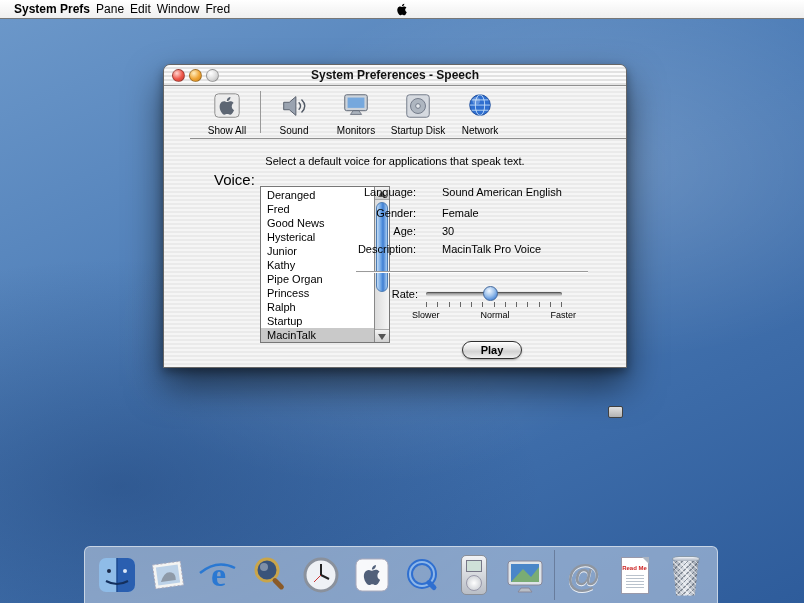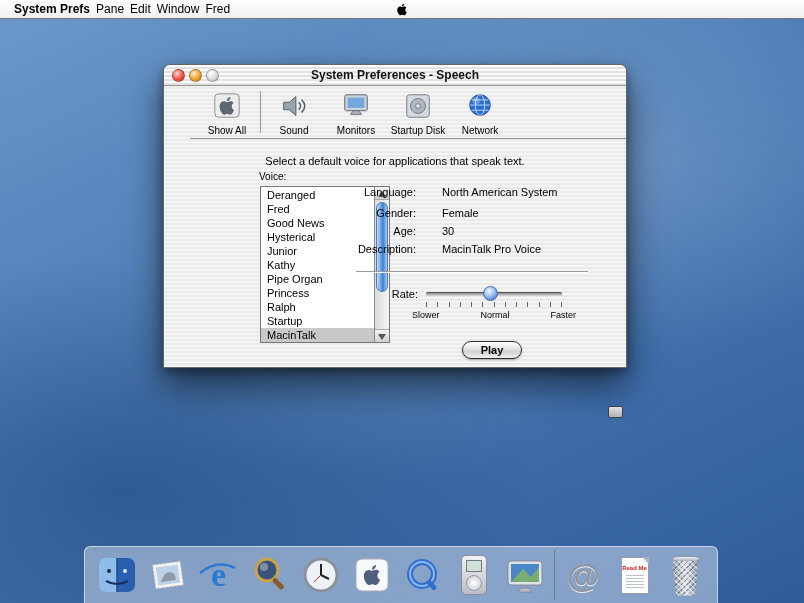--- a/index.html
+++ b/index.html
@@ -40,21 +40,21 @@
 
   
   .toolbar { position:absolute; top:21px; left:0; right:0; height:53px; border-bottom:1px solid #8f8f8f;
     display:flex; align-items:center; padding:3px 0 0 6px;margin-left:26px; }
   .titem { width:62px; display:flex; flex-direction:column; align-items:center; gap:0; cursor:default; }
   .tlabel { font-size:10px; color:#000; white-space:nowrap; }
   .tsep { width:1px; align-self:stretch; background:#999; margin:2px 2px 5px 2px; }
 
   
   .instruction { position:absolute; top:90px; left:0; right:0; text-align:center; font-size:11px; color:#000; }
-  .voice-label { position:absolute; left:50px; top:106px; font-size:10px;margin-left:45px; }
+  .voice-label { position:absolute; left:50px; top:106px; font-size:15px; }
   .listbox { position:absolute; left:50px; top:121px; width:130px; height:157px; background:#fff; border:1px solid #777;margin-left:46px; }
   .rows { position:absolute; left:0; top:1px; right:15px; }
   .lrow { height:14px; line-height:14px; font-size:11px; padding-left:6px; white-space:nowrap; overflow:hidden; }
   .lrow.selected { background:#c9c9c9; }
   .scrollbar { position:absolute; top:0; right:0; bottom:0; width:15px; border-left:1px solid #888;
     background:linear-gradient(90deg,#dcdcdc,#f5f5f5); }
   .sb-arrow { position:absolute; left:0; right:0; height:13px; background:linear-gradient(#f4f4f4,#d0d0d0); }
   .sb-up { top:0; border-bottom:1px solid #aaa; }
   .sb-down { bottom:0; border-top:1px solid #aaa; }
   .sb-arrow::after { content:""; position:absolute; left:3px; top:4px; width:0; height:0;
@@ -223,21 +223,21 @@
         <div class="lrow selected">MacinTalk</div>
       </div>
       <div class="scrollbar">
         <div class="sb-arrow sb-up"></div>
         <div class="sb-thumb"></div>
         <div class="sb-arrow sb-down"></div>
       </div>
     </div>
 
     <div class="detail d0">
-      <span class="dlabel">Language:</span><span>North American System</span>
+      <span class="dlabel">Language:</span><span>Sound American English</span>
     </div>
     <div class="detail d1">
       <span class="dlabel">Gender:</span><span>Female</span>
     </div>
     <div class="detail d2">
       <span class="dlabel">Age:</span><span>30</span>
     </div>
     <div class="detail d3">
       <span class="dlabel">Description:</span><span>MacinTalk Pro Voice</span>
     </div>

